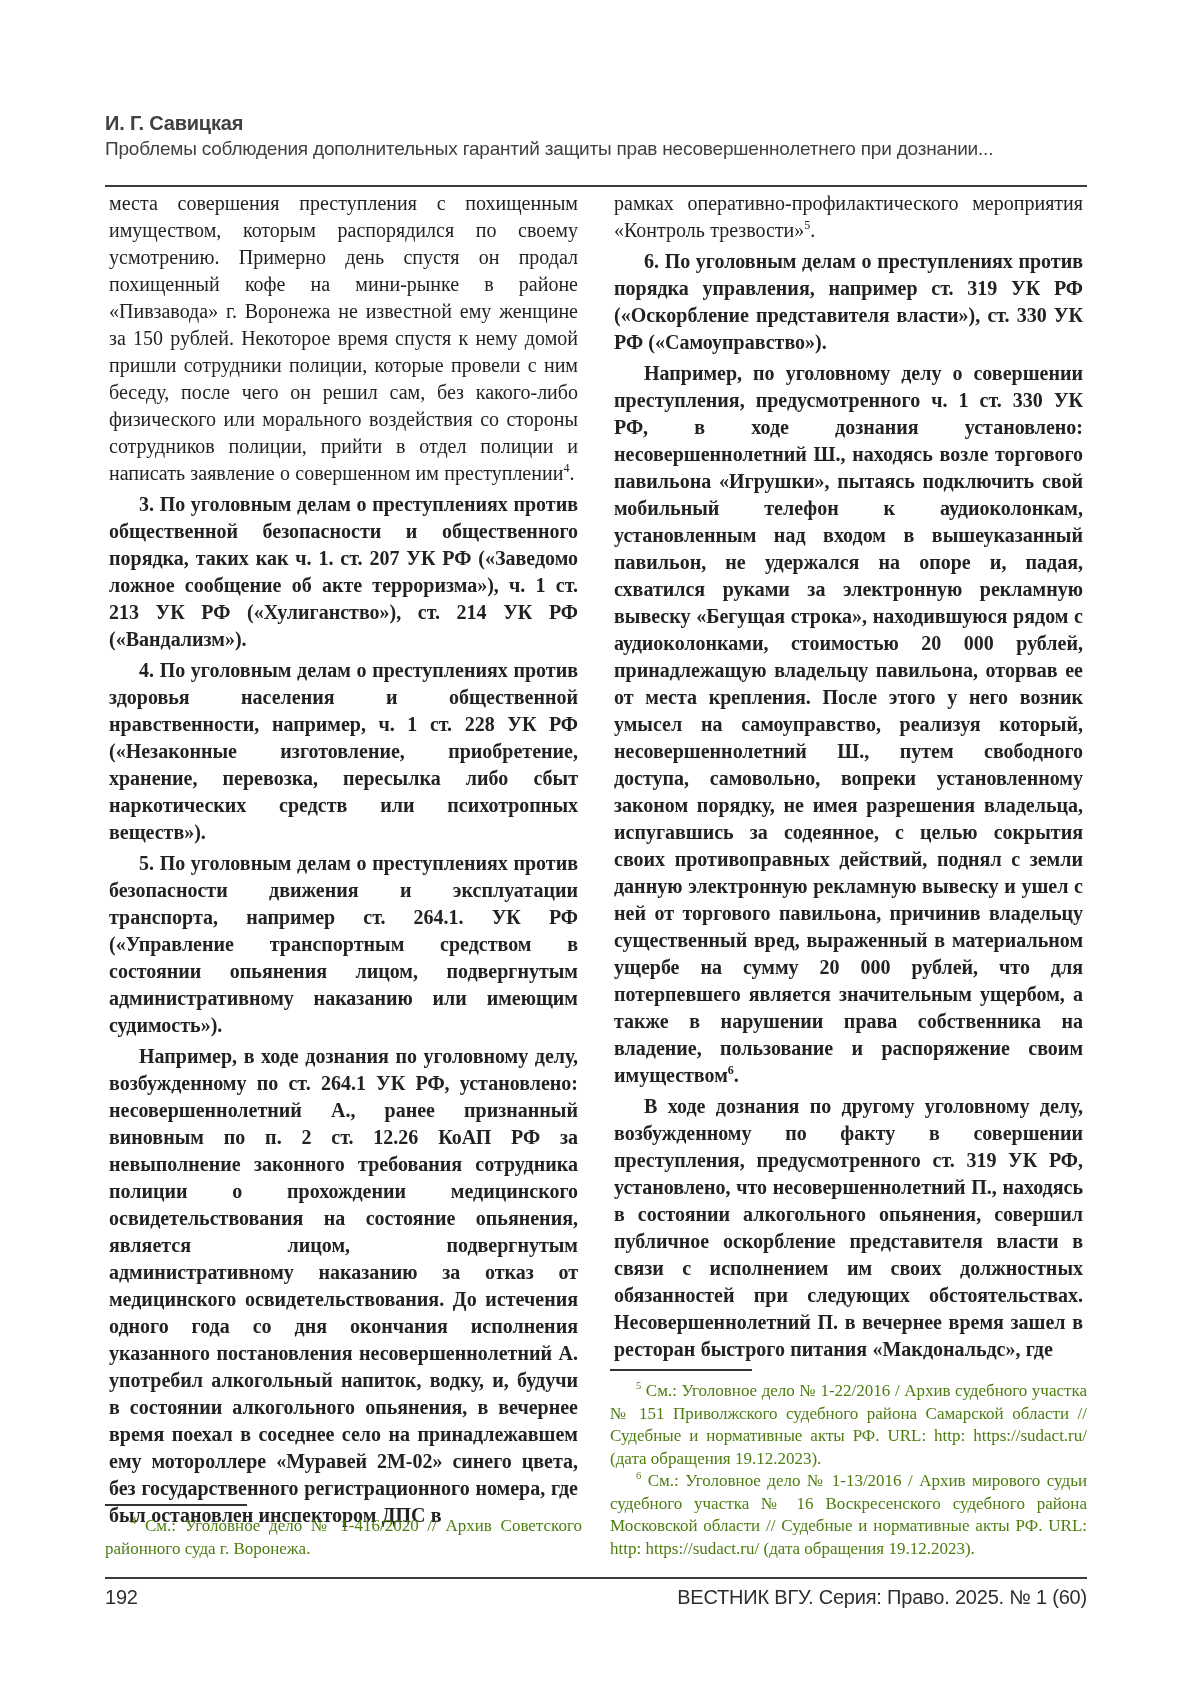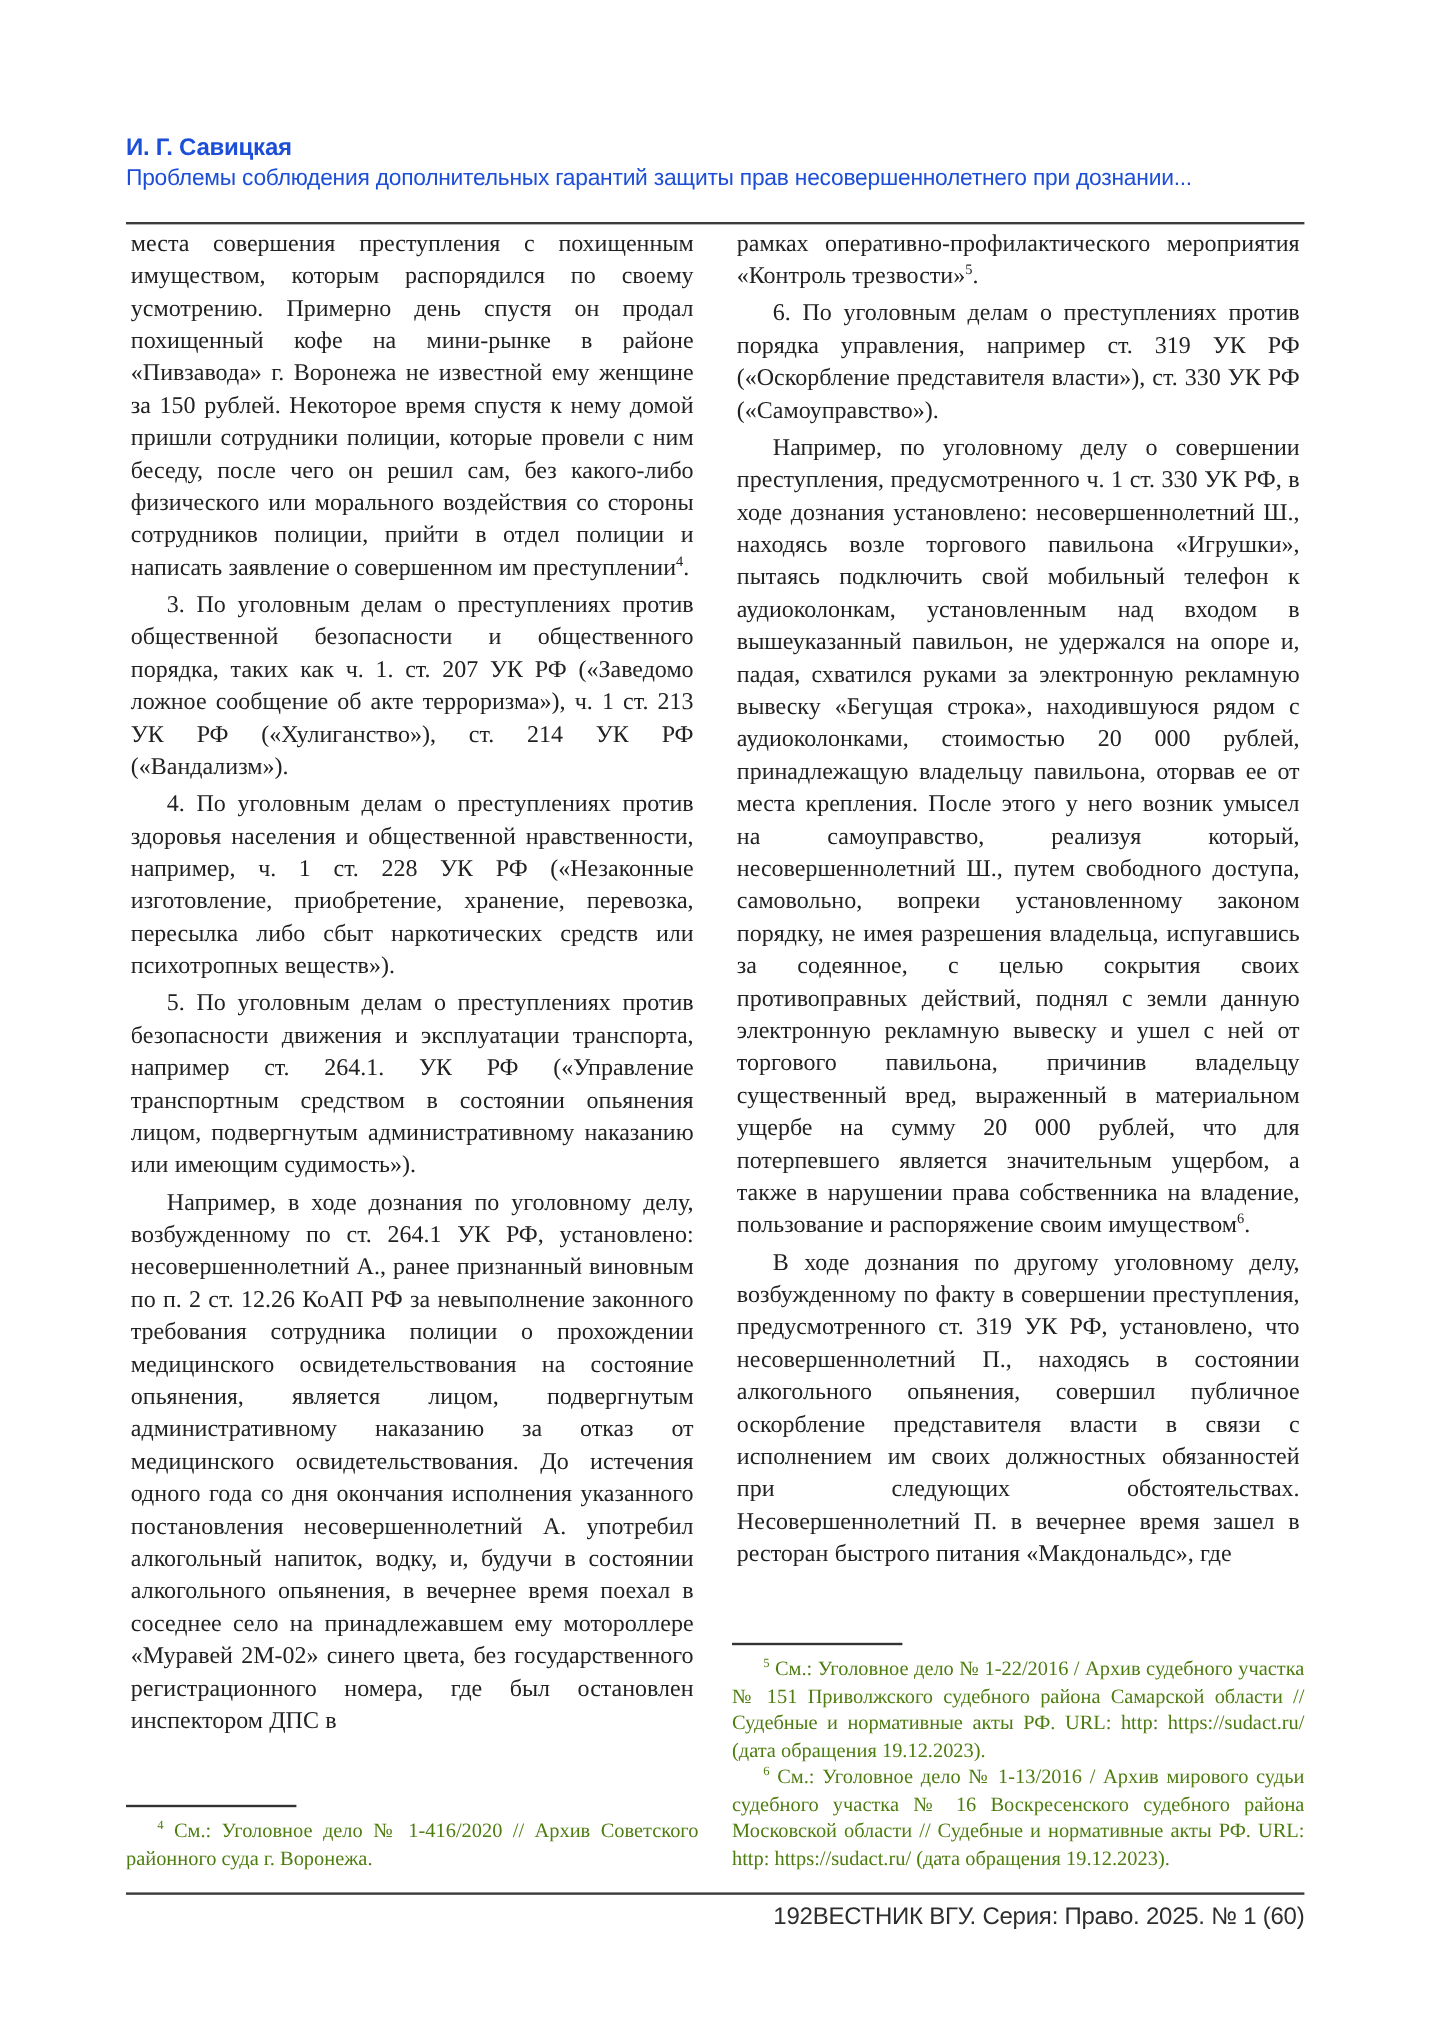--- a/index.html
+++ b/index.html
@@ -8,21 +8,21 @@
     width:1200px; height:1697px;
     background:#ffffff;
     overflow:hidden;
     color:#222222;
   }
   
   .header {
     position:absolute;
     left:105px; right:113px; top:110px;
     font-family:"Liberation Sans", sans-serif;
-    color:#1d4ed8;
+    color:#404040;
   }
   .author {
     font-size:20px; font-weight:bold; line-height:26px;
     letter-spacing:-0.2px;
   }
   .running-title {
     font-size:19px; line-height:25px;
     letter-spacing:-0.2px;
     padding-bottom:24px;
   }
@@ -43,21 +43,21 @@
   .bp {
     margin:4px;
     font-family:"Liberation Serif", serif;
     font-size:20px;
     line-height:27px;
     text-align:justify;
     color:#222222;
     hyphens:auto; -webkit-hyphens:auto;
     word-spacing:0.3px;
   }
-  .indent { text-indent:30px; }
+  .indent { text-indent:30px;font-weight:bold; }
 
   sup.ref {
     font-size:12px;
     line-height:0;
     vertical-align:super;
   }
 
   
   .footnotes {
     position:absolute; left:0; right:0; bottom:2px;
@@ -78,21 +78,21 @@
   }
   .footnote sup.ref { font-size:10.5px; }
 
   
   .footer {
     position:absolute;
     left:105px; right:113px; bottom:88px;
     border-top:2px solid #3b3b3b;
     padding-top:7px;
     display:flex;
-    justify-content:flex-end;
+    justify-content:space-between;
     align-items:baseline;
     font-family:"Liberation Sans", sans-serif;
     font-size:20px;
     letter-spacing:-0.2px;
     color:#2e2e2e;
   }
 </style>
 </head>
 <body>
 

